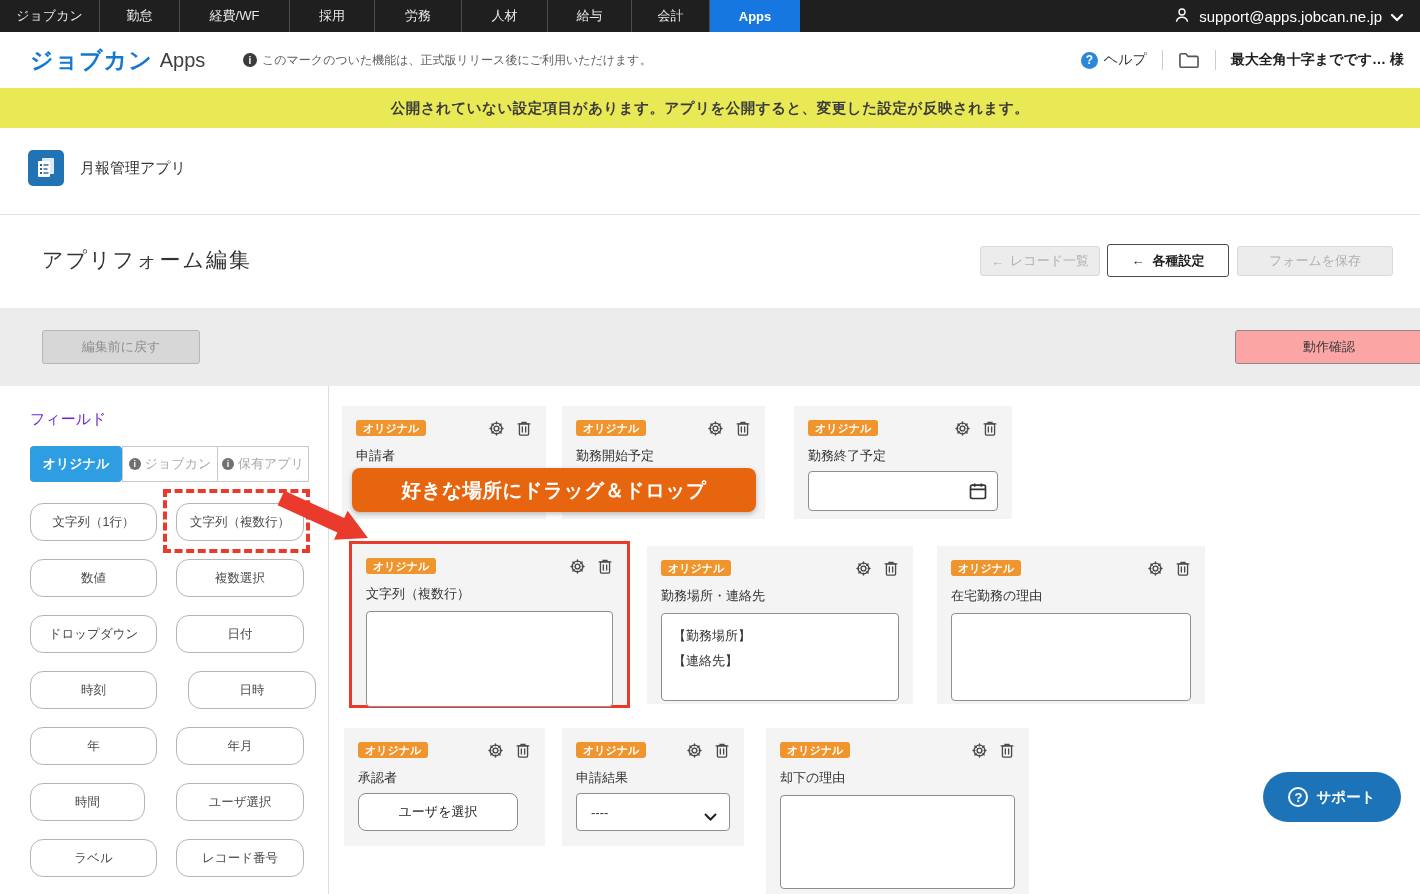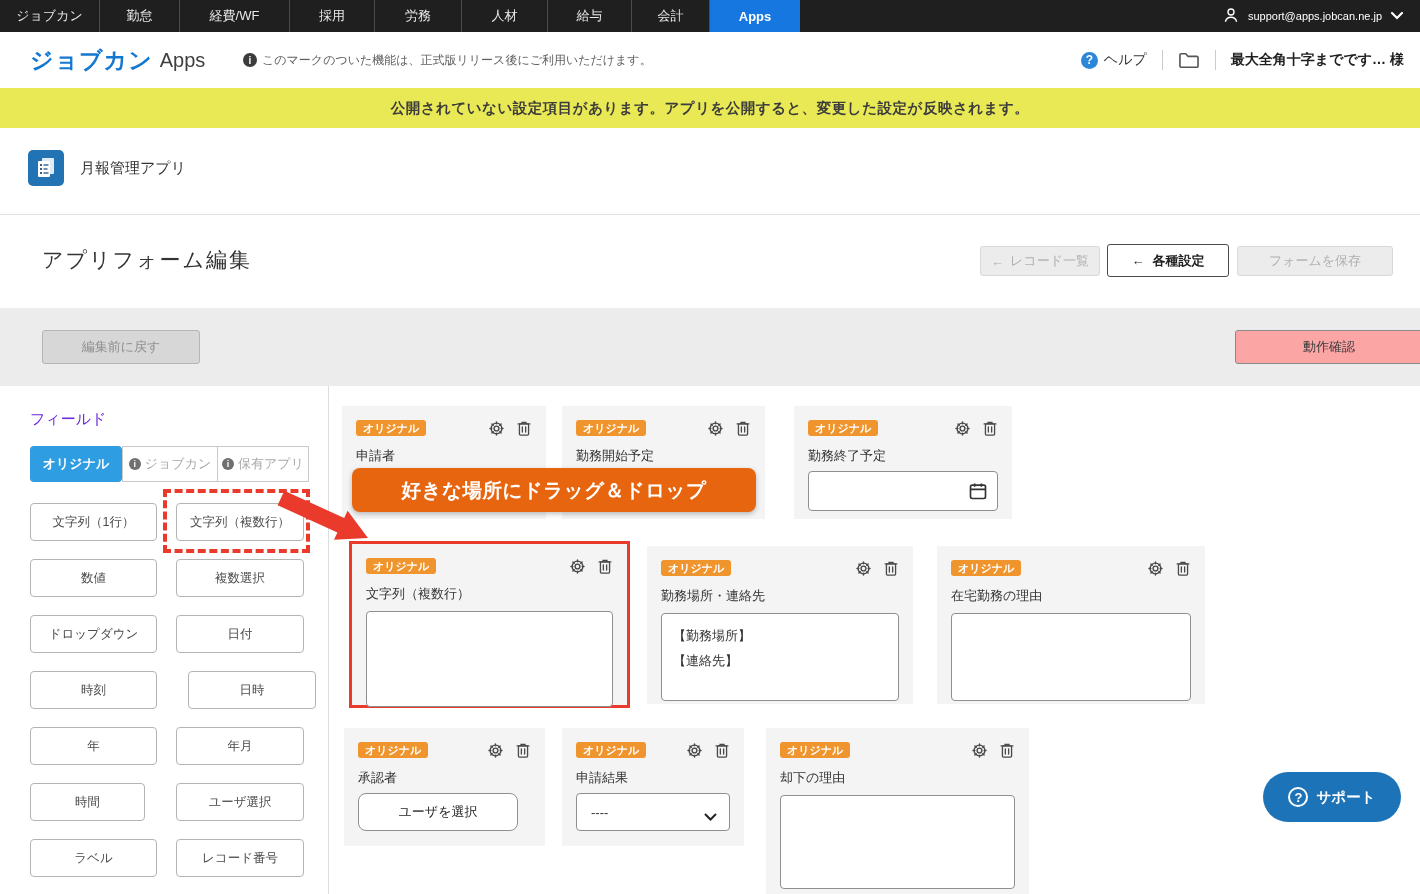--- a/index.html
+++ b/index.html
@@ -3,21 +3,21 @@
 <meta charset="utf-8">
 <style>
   * { margin:0; padding:0; box-sizing:border-box; }
   body { font-family:"Liberation Sans","DejaVu Sans",sans-serif; background:#fff; }
   #screen { position:relative; width:1420px; height:894px; background:#fff; overflow:hidden; }
 
   
   .topbar { position:absolute; left:0; top:0; width:1420px; height:32px; background:#1f1f1f; display:flex; align-items:stretch; }
   .nav-item { display:flex; align-items:center; justify-content:center; color:#e9e9e9; font-size:13px; border-right:1px solid #4b4b4b; }
   .nav-item.active { background:#1677e0; color:#fff; font-weight:bold; border-right:none; }
-  .topbar-right { margin-left:auto; display:flex; align-items:center; gap:8px; padding-right:16px; color:#fff; font-size:11px; }
+  .topbar-right { margin-left:auto; display:flex; align-items:center; gap:8px; padding-right:16px; color:#fff; font-size:15px; }
 
   
   .appbar { position:absolute; left:0; top:32px; width:1420px; height:56px; background:#fff; }
   .logo { position:absolute; left:30px; top:0; height:56px; display:flex; align-items:center; }
   .logo-main { color:#1478d0; font-size:23px; font-weight:bold; letter-spacing:1px; }
   .logo-sub { color:#3f3f3f; font-size:20px; margin-left:7px; }
   .notice { position:absolute; left:243px; top:0; height:56px; display:flex; align-items:center; gap:5px; color:#606060; font-size:12px; }
   .info-dot { width:14px; height:14px; border-radius:50%; background:#3c3c3c; color:#fff; font-size:10px; font-weight:bold; display:inline-flex; align-items:center; justify-content:center; font-style:normal; }
   .appbar-right { position:absolute; right:16px; top:0; height:56px; display:flex; align-items:center; }
   .help-dot { width:17px; height:17px; border-radius:50%; background:#2c87d8; color:#fff; font-size:12px; font-weight:bold; display:inline-flex; align-items:center; justify-content:center; margin-right:6px; }
@@ -49,21 +49,21 @@
 
   
   .side-div { position:absolute; left:328px; top:386px; width:1px; height:508px; background:#ddd; }
   .side-heading { position:absolute; left:30px; top:410px; font-size:15px; color:#6d28d9; }
   .tab-group { position:absolute; left:30px; top:446px; display:flex; height:36px; }
   .tab { display:flex; align-items:center; justify-content:center; font-size:13px; gap:4px; }
   .tab-active { width:92px; background:#2f9de2; color:#fff; font-weight:bold; border-radius:4px; }
   .tab-inactive { background:#fff; border:1px solid #c9c9c9; color:#a9a9a9; }
   .tab-i { width:96px; } .tab-ii { width:92px; margin-left:-1px; }
   .tab-info { width:12px; height:12px; border-radius:50%; background:#707070; color:#fff; font-size:9px; font-weight:bold; display:inline-flex; align-items:center; justify-content:center; }
-  .field-btn { position:absolute; height:38px; background:#fff; border:1px solid #b4b4b4; border-radius:4px; display:flex; align-items:center; justify-content:center; font-size:12.5px; color:#4a4a4a; cursor:pointer; }
+  .field-btn { position:absolute; height:38px; background:#fff; border:1px solid #b4b4b4; border-radius:13px; display:flex; align-items:center; justify-content:center; font-size:12.5px; color:#4a4a4a; cursor:pointer; }
   .dashed-box { position:absolute; left:163px; top:489px; width:147px; height:64px; border:4px dashed #ea3a2c; z-index:3; }
 
   
   .card { position:absolute; background:#f4f4f4; padding:12px 14px; }
   .card-head { display:flex; justify-content:space-between; align-items:center; height:20px; }
   .badge { background:#f0942d; color:#fff; font-size:11px; font-weight:bold; padding:2.5px 7px; border-radius:3px; line-height:1; }
   .card-icons { display:flex; gap:11px; align-items:center; }
   .icon-btn { cursor:pointer; display:inline-flex; }
   .card-label { font-size:13px; color:#333; margin-top:9px; height:18px; }
   .input-wrap { position:relative; margin-top:6px; }

